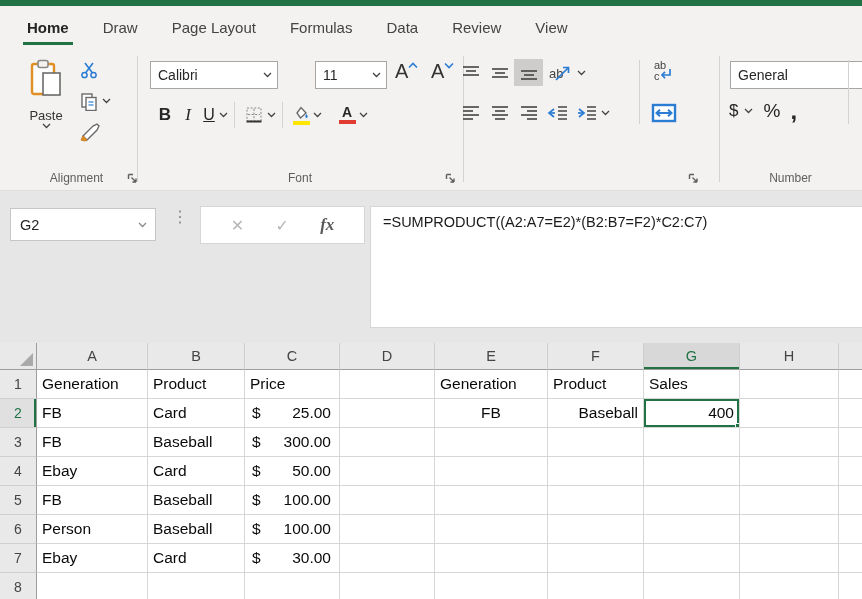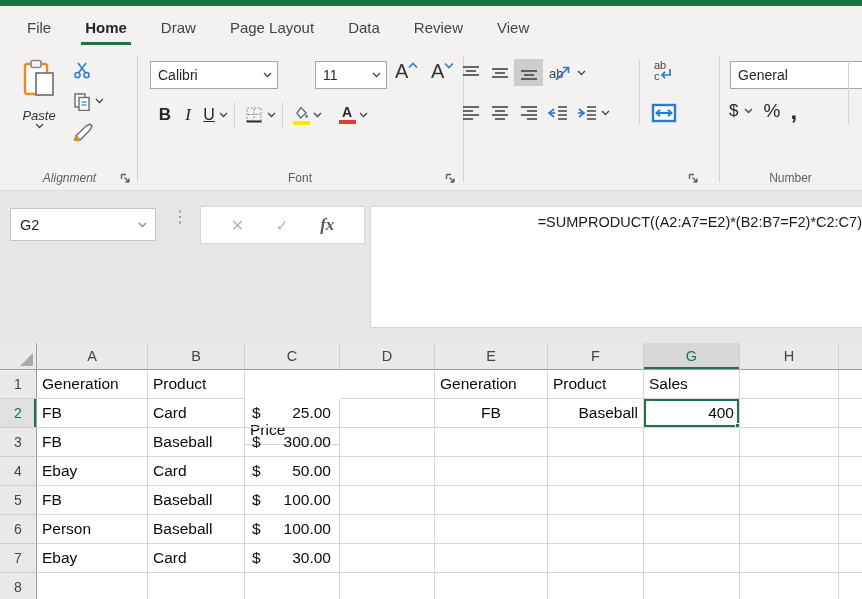--- a/index.html
+++ b/index.html
@@ -61,21 +61,21 @@
   .right-col{position:absolute;left:192px;}
 
   
   .num-fmt{left:11px;top:13px;width:140px;height:28px;}
   .num-row{position:absolute;top:52px;left:10px;display:flex;align-items:center;gap:10px;}
   .dollar{font-size:17px;color:#262626;}
   .pct{font-size:19px;color:#262626;}
   .comma{font-size:24px;font-weight:bold;color:#262626;line-height:10px;}
 
   
-  .fbar{position:relative;height:153px;background:var(--strip-bg);border-top:1px solid #e0dedc;text-align:right;}
+  .fbar{position:relative;height:153px;background:var(--strip-bg);border-top:1px solid #e0dedc;}
   .namebox{position:absolute;left:10px;top:17px;width:146px;height:33px;background:#fff;border:1px solid #c8c6c4;display:flex;align-items:center;font-size:14.5px;color:#262626;padding-left:9px;}
   .namebox .chev{margin-left:auto;margin-right:8px;}
   .grip{position:absolute;left:172px;top:22px;color:#8a8a8a;font-size:16px;letter-spacing:0;line-height:8px;}
   .fxbox{position:absolute;left:200px;top:15px;width:165px;height:38px;background:#fff;border:1px solid #d8d6d4;display:flex;align-items:center;justify-content:space-around;padding:0 14px;}
   .fx-cancel,.fx-enter{font-size:16px;color:#b8b6b4;}
   .fx-fx{font-family:"Liberation Serif",serif;font-style:italic;font-weight:bold;font-size:17px;color:#595959;}
   .formulabox{position:absolute;left:370px;top:15px;right:0;height:122px;background:#fff;border:1px solid #d8d6d4;border-right:none;font-size:14.5px;color:#1a1a1a;padding:7px 0 0 12px;white-space:nowrap;overflow:hidden;}
 
   
   .sheet{position:absolute;left:0;top:343px;right:0;bottom:0;background:#fff;overflow:hidden;}
@@ -95,32 +95,32 @@
   .fill-handle{position:absolute;right:-3px;bottom:-3px;width:7px;height:7px;background:var(--accent);border:1px solid #fff;z-index:3;}
 </style>
 </head>
 <body>
 
 <div class="app">
 
   <div class="top-strip"></div>
 
   <div class="tabbar">
-      <div class="tab">File</div>
       <div class="tab active">Home</div>
       <div class="tab">Draw</div>
       <div class="tab">Page Layout</div>
+      <div class="tab">Formulas</div>
       <div class="tab">Data</div>
       <div class="tab">Review</div>
       <div class="tab">View</div>
     </div>
 
   <div class="ribbon">
 
-    <div class="group" style="left:1px;width:137px;font-style:italic;">
+    <div class="group" style="left:8px;width:137px;">
       <div class="paste-big">
         <span>
           <svg width="38" height="40" viewBox="0 0 38 40">
             <rect x="5" y="6" width="22" height="30" rx="2" fill="#fdfdfd" stroke="#e08f24" stroke-width="2.4"></rect>
             <rect x="11" y="2.5" width="10" height="7" rx="2" fill="#f3f2f1" stroke="#8a8886" stroke-width="1.6"></rect>
             <rect x="16" y="15" width="17" height="22" fill="#fff" stroke="#6b6b6b" stroke-width="1.6"></rect>
           </svg>
         </span>
         <span class="paste-label">Paste</span>
         <svg class="chev" viewBox="0 0 9 6">
@@ -380,21 +380,21 @@
         <div class="colhdr" style="width: 113px;">E</div>
         <div class="colhdr" style="width: 96px;">F</div>
         <div class="colhdr sel" style="width: 96px;">G</div>
         <div class="colhdr" style="width: 99px;">H</div>
         <div class="colhdr" style="width: 25px;"></div>
       </div>
       <div class="srow">
         <div class="rowhdr">1</div>
         <div class="cell" style="width: 111px;">Generation</div>
         <div class="cell" style="width: 97px;">Product</div>
-        <div class="cell" style="width: 95px; margin-top: 46px;">Price</div>
+        <div class="cell" style="width: 95px;">Price</div>
         <div class="cell" style="width: 95px;"></div>
         <div class="cell" style="width: 113px;">Generation</div>
         <div class="cell" style="width: 96px;">Product</div>
         <div class="cell" style="width: 96px;">Sales</div>
         <div class="cell" style="width: 99px;"></div>
         <div class="cell" style="width: 25px;"></div>
       </div>
       <div class="srow">
         <div class="rowhdr sel">2</div>
         <div class="cell" style="width: 111px;">FB</div>

